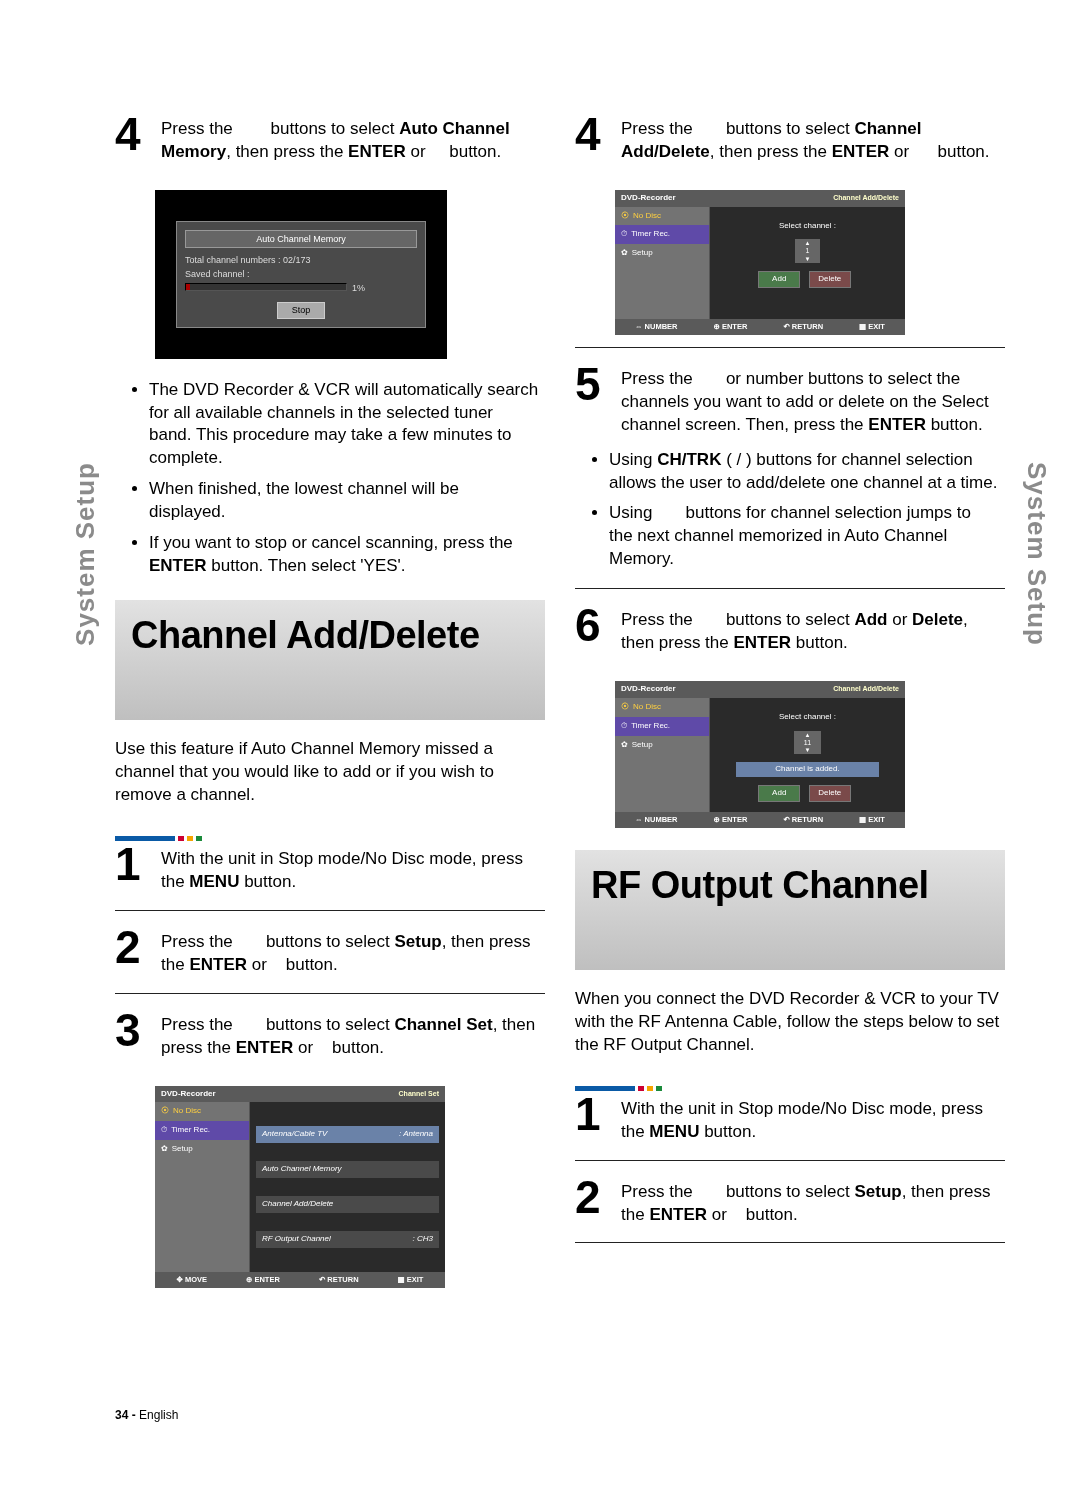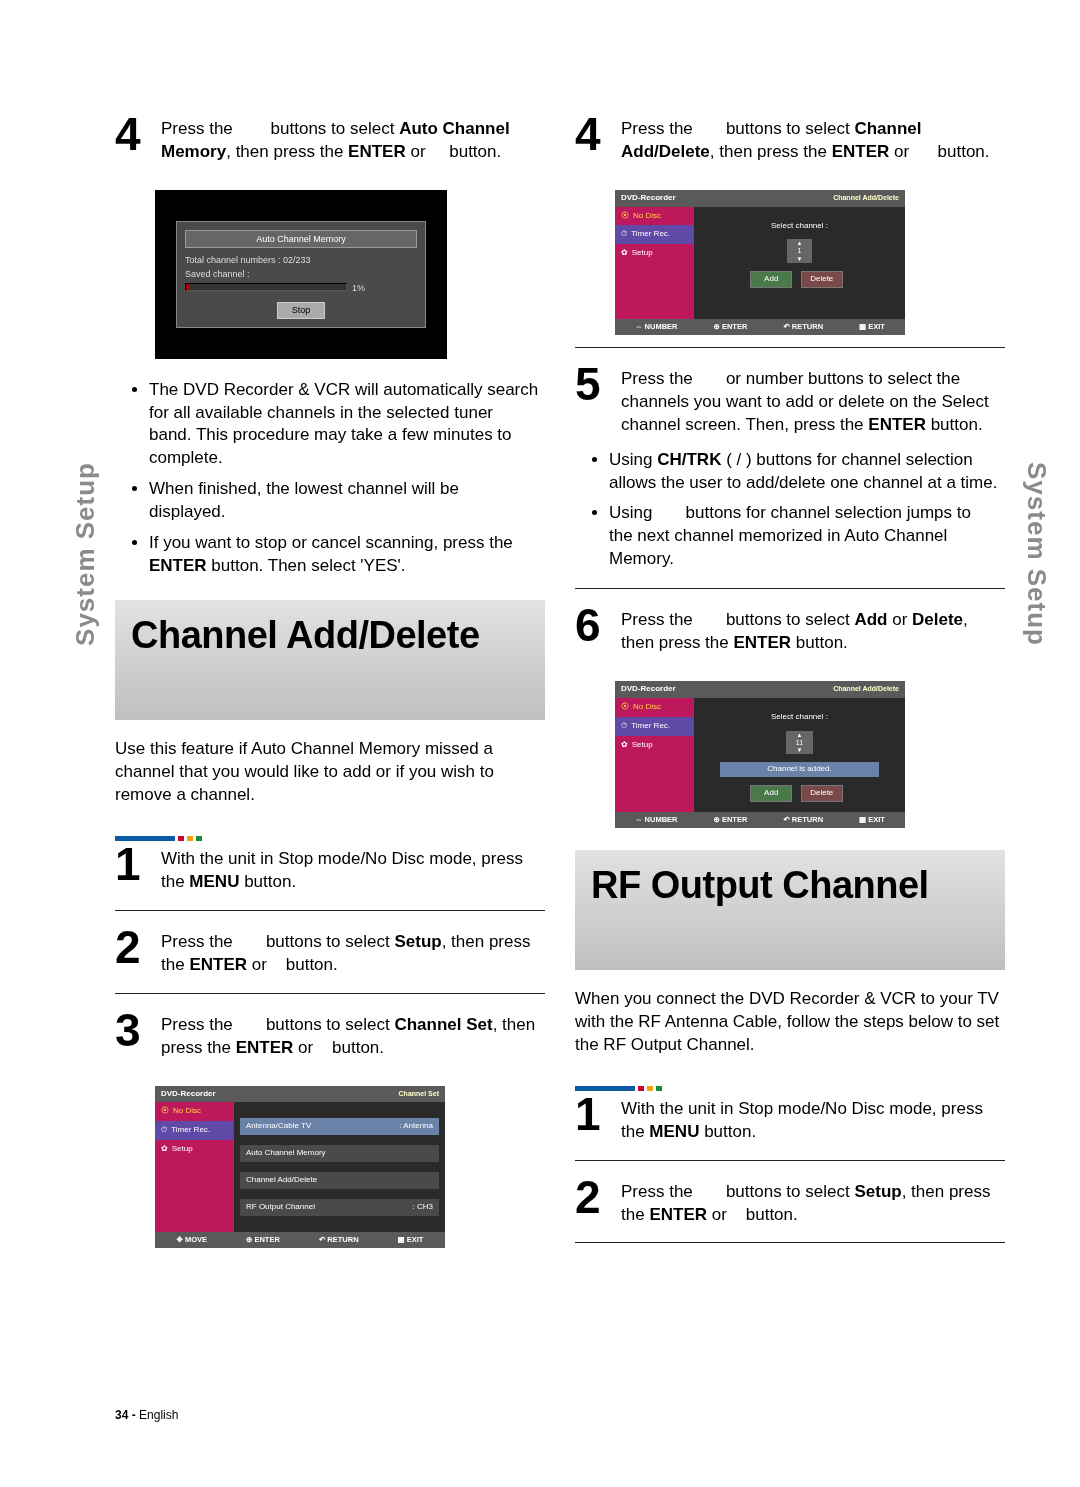--- a/index.html
+++ b/index.html
@@ -123,22 +123,22 @@
     background: #5a5a5a;
     display: flex;
     justify-content: space-between;
     padding: 3px 6px;
     font-weight: bold;
     font-size: 8px;
   }
   .osd2 .hdr .right { color: #ffc; font-size: 7px; }
   .osd2 .body { display: flex; min-height: 112px; }
   .osd2 .side {
-    width: 78px;
-    background: #be185d;
+    width: 94px;
+    background: #737373;
   }
   .osd2 .side div {
     padding: 4px 6px;
     font-size: 8px;
     display: flex;
     align-items: center;
     gap: 4px;
   }
   .osd2 .side .nodisc { color: #ffd040; }
   .osd2 .side .nodisc::before { content: "⦿"; color: #ffd040; }
@@ -148,25 +148,26 @@
   .osd2 .side .setup::before { content: "✿"; }
   .osd2 .main {
     flex: 1;
     background: #2a2a2a;
     padding: 6px;
     border-left: 1px solid #555;
   }
   .osd2 .menu-row {
     background: #4a4a4a;
     padding: 3px 6px;
-    margin: 10px 0;
+    margin: 18px 0;
     font-size: 8px;
     display: flex;
     justify-content: space-between;
     align-items: center;
+    font-style: italic;
   }
   .osd2 .menu-row.hl { background: #6a82a8; }
   .osd2 .btn {
     display: inline-block;
     width: 40px;
     text-align: center;
     padding: 2px 0;
     font-size: 8px;
     border: 1px solid #777;
     margin-right: 6px;
@@ -242,21 +243,21 @@
           <b>ENTER</b>
           <span>or</span>
           &nbsp;&nbsp;&nbsp;
           <span>button.</span>
         </div>
       </div>
 
       <div class="osd small">
         <div class="osd-inner">
           <div class="osd-title">Auto Channel Memory</div>
-          <div class="osd-row">Total channel numbers : 02/233</div>
+          <div class="osd-row">Total channel numbers : 02/173</div>
           <div class="osd-row">
             <span>Saved channel :</span>
           </div>
           <div class="osd-row">
             <span class="osd-bar"><span class="osd-bar-fill"></span></span>
             &nbsp;<span>1%</span>
           </div>
           <span class="osd-stop-btn">Stop</span>
         </div>
       </div>

